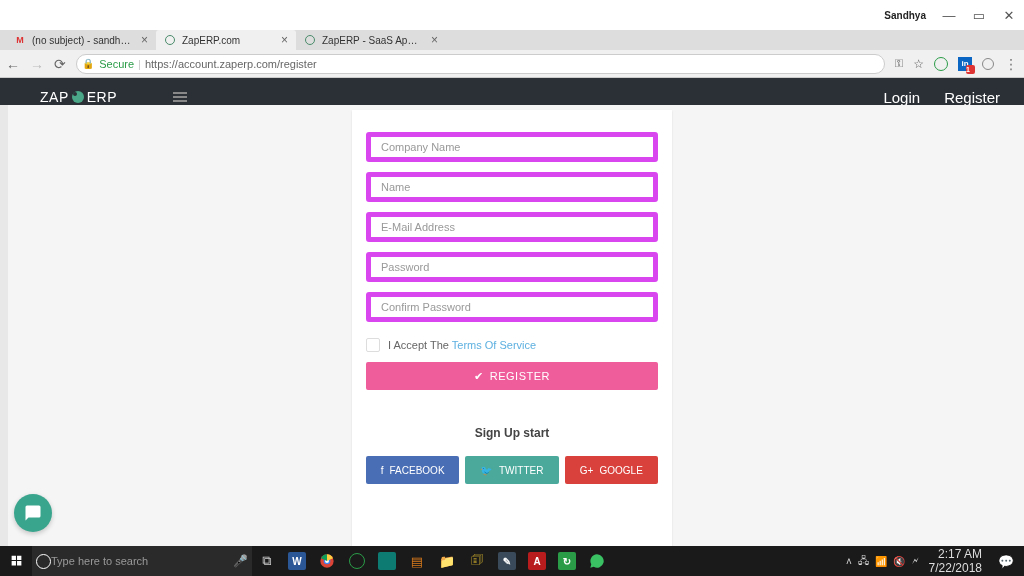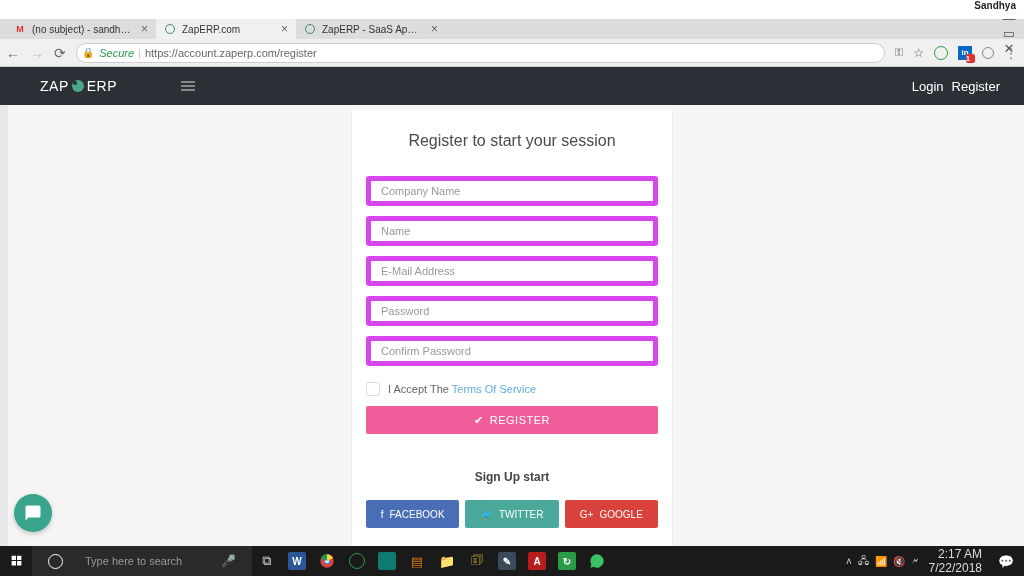--- a/index.html
+++ b/index.html
@@ -1,58 +1,58 @@
 <!DOCTYPE html>
 <html><head>
 <meta charset="utf-8">
 <style>
 * { margin: 0; padding: 0; box-sizing: border-box; font-family: -apple-system, BlinkMacSystemFont, "Segoe UI", Arial, sans-serif; }
 body { width: 1024px; height: 576px; overflow: hidden; background: #f5f5f5; position: relative; }
 
 
-.win-titlebar { height: 19px; background: #fff; display: flex; align-items: flex-end; font-size: 11px; flex-direction: column; }
+.win-titlebar { height: 30px; background: #fff; display: flex; align-items: center; font-size: 11px; }
 .win-titlebar .user { padding-right: 8px; font-size: 10px; color: #222; font-weight: 600; text-align: right; flex-grow:1 }
 .win-ctrl { width: 30px; text-align: center; color: #555; cursor: default; font-size: 13px; }
 
 
 .tab-strip { height: 20px; background: #ddd; display: flex; align-items: stretch; padding-left: 6px; }
 .tab { display: flex; align-items: center; padding: 0 8px; font-size: 10px; max-width: 150px; min-width: 140px; gap: 6px; position: relative; color: #333; }
 .tab.active { background: #f0f0f0; border-top-left-radius: 3px; border-top-right-radius: 3px; }
 .tab .favicon { width: 12px; height: 12px; flex-shrink: 0; display: flex; align-items: center; justify-content: center; font-size: 9px; }
 .tab .tab-title { white-space: nowrap; overflow: hidden; text-overflow: ellipsis; flex: 1; }
 .tab .tab-close { font-size: 12px; color: #666; padding-left: 4px; }
 .fav-gmail { color: #d33; font-weight: bold; }
 .fav-zap { width: 10px; height: 10px; border: 1px solid #4a8b6b; border-radius: 50%; }
 
 
 .chrome-nav { height: 28px; background: #f0f0f0; display: flex; align-items: center; padding: 0 6px; gap: 10px; border-bottom: 1px solid #ccc; }
 .nav-btn { color: #666; font-size: 14px; cursor: pointer; }
 .nav-btn.disabled { color: #bbb; }
 .omnibox { flex: 1; height: 20px; background: #fff; border: 1px solid #ccc; border-radius: 12px; display: flex; align-items: center; font-size: 11px; padding: 0 6px; gap: 4px; }
 .secure-lock { color: #2a9c47; font-size: 10px; }
-.secure-txt { color: #2a9c47; font-style: italic; }
+.secure-txt { color: #2a9c47; }
 .url-sep { color: #ccc; }
 .url-text { color: #666; }
 .nav-icons-right { display: flex; align-items: center; gap: 10px; font-size: 12px; color: #555; }
 .nav-icons-right .key { font-size: 11px; }
 .ext-g { width: 14px; height: 14px; border: 1.5px solid #2a9c47; border-radius: 50%; }
 .ext-in { width: 14px; height: 14px; background: #0a66c2; color: #fff; font-size: 8px; display: flex; align-items: center; justify-content: center; font-weight: bold; position: relative; }
 .ext-in::after { content: '1'; position: absolute; right: -3px; bottom: -3px; width: 9px; height: 9px; background: #d33; color: #fff; font-size: 7px; border-radius: 2px; line-height: 9px; }
 .ext-circle { width: 12px; height: 12px; border: 1.5px solid #888; border-radius: 50%; }
 .menu-dots { font-size: 14px; color: #777; }
 
 
-.app-header { height: 38px; background: #2b3036; display: flex; align-items: center; padding: 0 24px 0 40px; color: #fff; gap: 8px; }
+.app-header { height: 38px; background: #2b3036; display: flex; align-items: center; padding: 0 24px 0 40px; color: #fff; }
 .logo { font-weight: 500; font-size: 14px; letter-spacing: 0.5px; display: flex; align-items: center; gap: 1px; }
 .logo .logo-o { width: 12px; height: 12px; border-radius: 50%; background: #4aa888; display: inline-block; margin: 0 2px; position: relative; }
 .logo .logo-o::after { content:''; position:absolute; width:4px; height:4px; background:#2b3036; border-radius:50%; left:1px; top:1px;}
 .hamburger { margin-left: 56px; color: #888; cursor: pointer; }
 .hamburger .bar { display: block; width: 14px; height: 2px; background: #888; margin: 2px 0; }
 .app-header .flex-spacer { flex: 1; }
-.app-nav-link { font-size: 13px; color: #fff; cursor: pointer; }
+.app-nav-link { font-size: 15px; color: #fff; margin-left: 24px; cursor: pointer; }
 
 
 .page-body { position: absolute; top: 105px; bottom: 30px; left: 0; right: 0; background: linear-gradient(90deg, #e8e8e8 8px, #f5f5f5 8px); display: flex; justify-content: center; overflow: hidden; }
 .card { background: #fff; width: 320px; margin-top: 5px; padding: 22px 14px 14px; box-shadow: 0 1px 2px rgba(0,0,0,0.1); }
 .card-title { text-align: center; font-size: 16px; color: #4a4a4a; font-weight: 400; margin-bottom: 26px; }
 .form-input { width: 100%; height: 30px; border: 5px solid #d946ef; border-radius: 3px; padding: 0 10px; margin-bottom: 10px; font-size: 11px; color: #333; }
 .form-input::placeholder { color: #999; }
 .accept-row { display: flex; align-items: center; gap: 8px; font-size: 11px; color: #666; margin: 6px 0 10px; }
 .checkbox { width: 14px; height: 14px; border: 1px solid #ddd; border-radius: 2px; cursor: pointer; }
 .tos-link { color: #5db0e0; cursor: pointer; }
@@ -66,21 +66,21 @@
 .social-gg { background: #d8413c; }
 
 
 .chat-fab { position: absolute; left: 14px; bottom: 44px; width: 38px; height: 38px; border-radius: 50%; background: #3aa58d; display: flex; align-items: center; justify-content: center; color: #fff; cursor: pointer; box-shadow: 0 2px 5px rgba(0,0,0,0.2); }
 .chat-fab svg { width: 18px; height: 18px; fill: #fff; }
 
 
 .taskbar { position: absolute; bottom: 0; left: 0; right: 0; height: 30px; background: #1a1a1a; display: flex; align-items: center; color: #fff; font-size: 10px; }
 .tb-win { width: 32px; text-align: center; }
 .tb-win svg { width: 13px; height: 13px; fill: #fff; }
-.tb-search { display: flex; align-items: center; background: #2a2a2a; width: 220px; height: 30px; padding: 0 16px; gap: 22px; }
+.tb-search { display: flex; align-items: center; background: #2a2a2a; width: 220px; height: 30px; padding: 0 4px; gap: 0; }
 .tb-search .cortana { width: 15px; height: 15px; border: 1.5px solid #fff; border-radius: 50%; }
 .tb-search .search-txt { color: #999; font-size: 11px; flex:1; }
 .tb-search .mic { color: #ccc; font-size: 12px; }
 .tb-icon { width: 30px; height: 30px; display: flex; align-items: center; justify-content: center; font-size: 13px; cursor: pointer; }
 .tb-icon.orange { color: #d97a1a; }
 .tb-spacer { flex: 1; }
 .tb-sys { display: flex; align-items: center; gap: 6px; padding-right: 4px; font-size: 10px; color: #ddd; }
 .tb-time { text-align: right; font-size: 12px; line-height: 1.2; padding: 0 4px; }
 .tb-notif { width: 28px; text-align: center; font-size: 13px; }
 .app-ico { width: 18px; height: 18px; display:flex; align-items:center; justify-content:center; border-radius:2px; font-size:10px; font-weight:bold; }
@@ -160,21 +160,20 @@
       <span class="bar"></span>
       <span class="bar"></span>
   </div>
   <div class="flex-spacer"></div>
   <span class="app-nav-link">Login</span>
   <span class="app-nav-link">Register</span>
 </div>
 
 <div class="page-body">
   <div class="card">
-    <div class="card-title">Register to start your session</div>
     <input class="form-input" placeholder="Company Name" style="">
     <input class="form-input" placeholder="Name" style="">
     <input class="form-input" placeholder="E-Mail Address" style="">
     <input class="form-input" type="password" placeholder="Password" style="">
     <input class="form-input" type="password" placeholder="Confirm Password" style="">
     <div class="accept-row">
       <span class="checkbox"></span>
       <span>
         <span>I Accept The </span><span class="tos-link">Terms Of Service</span>
       </span>

